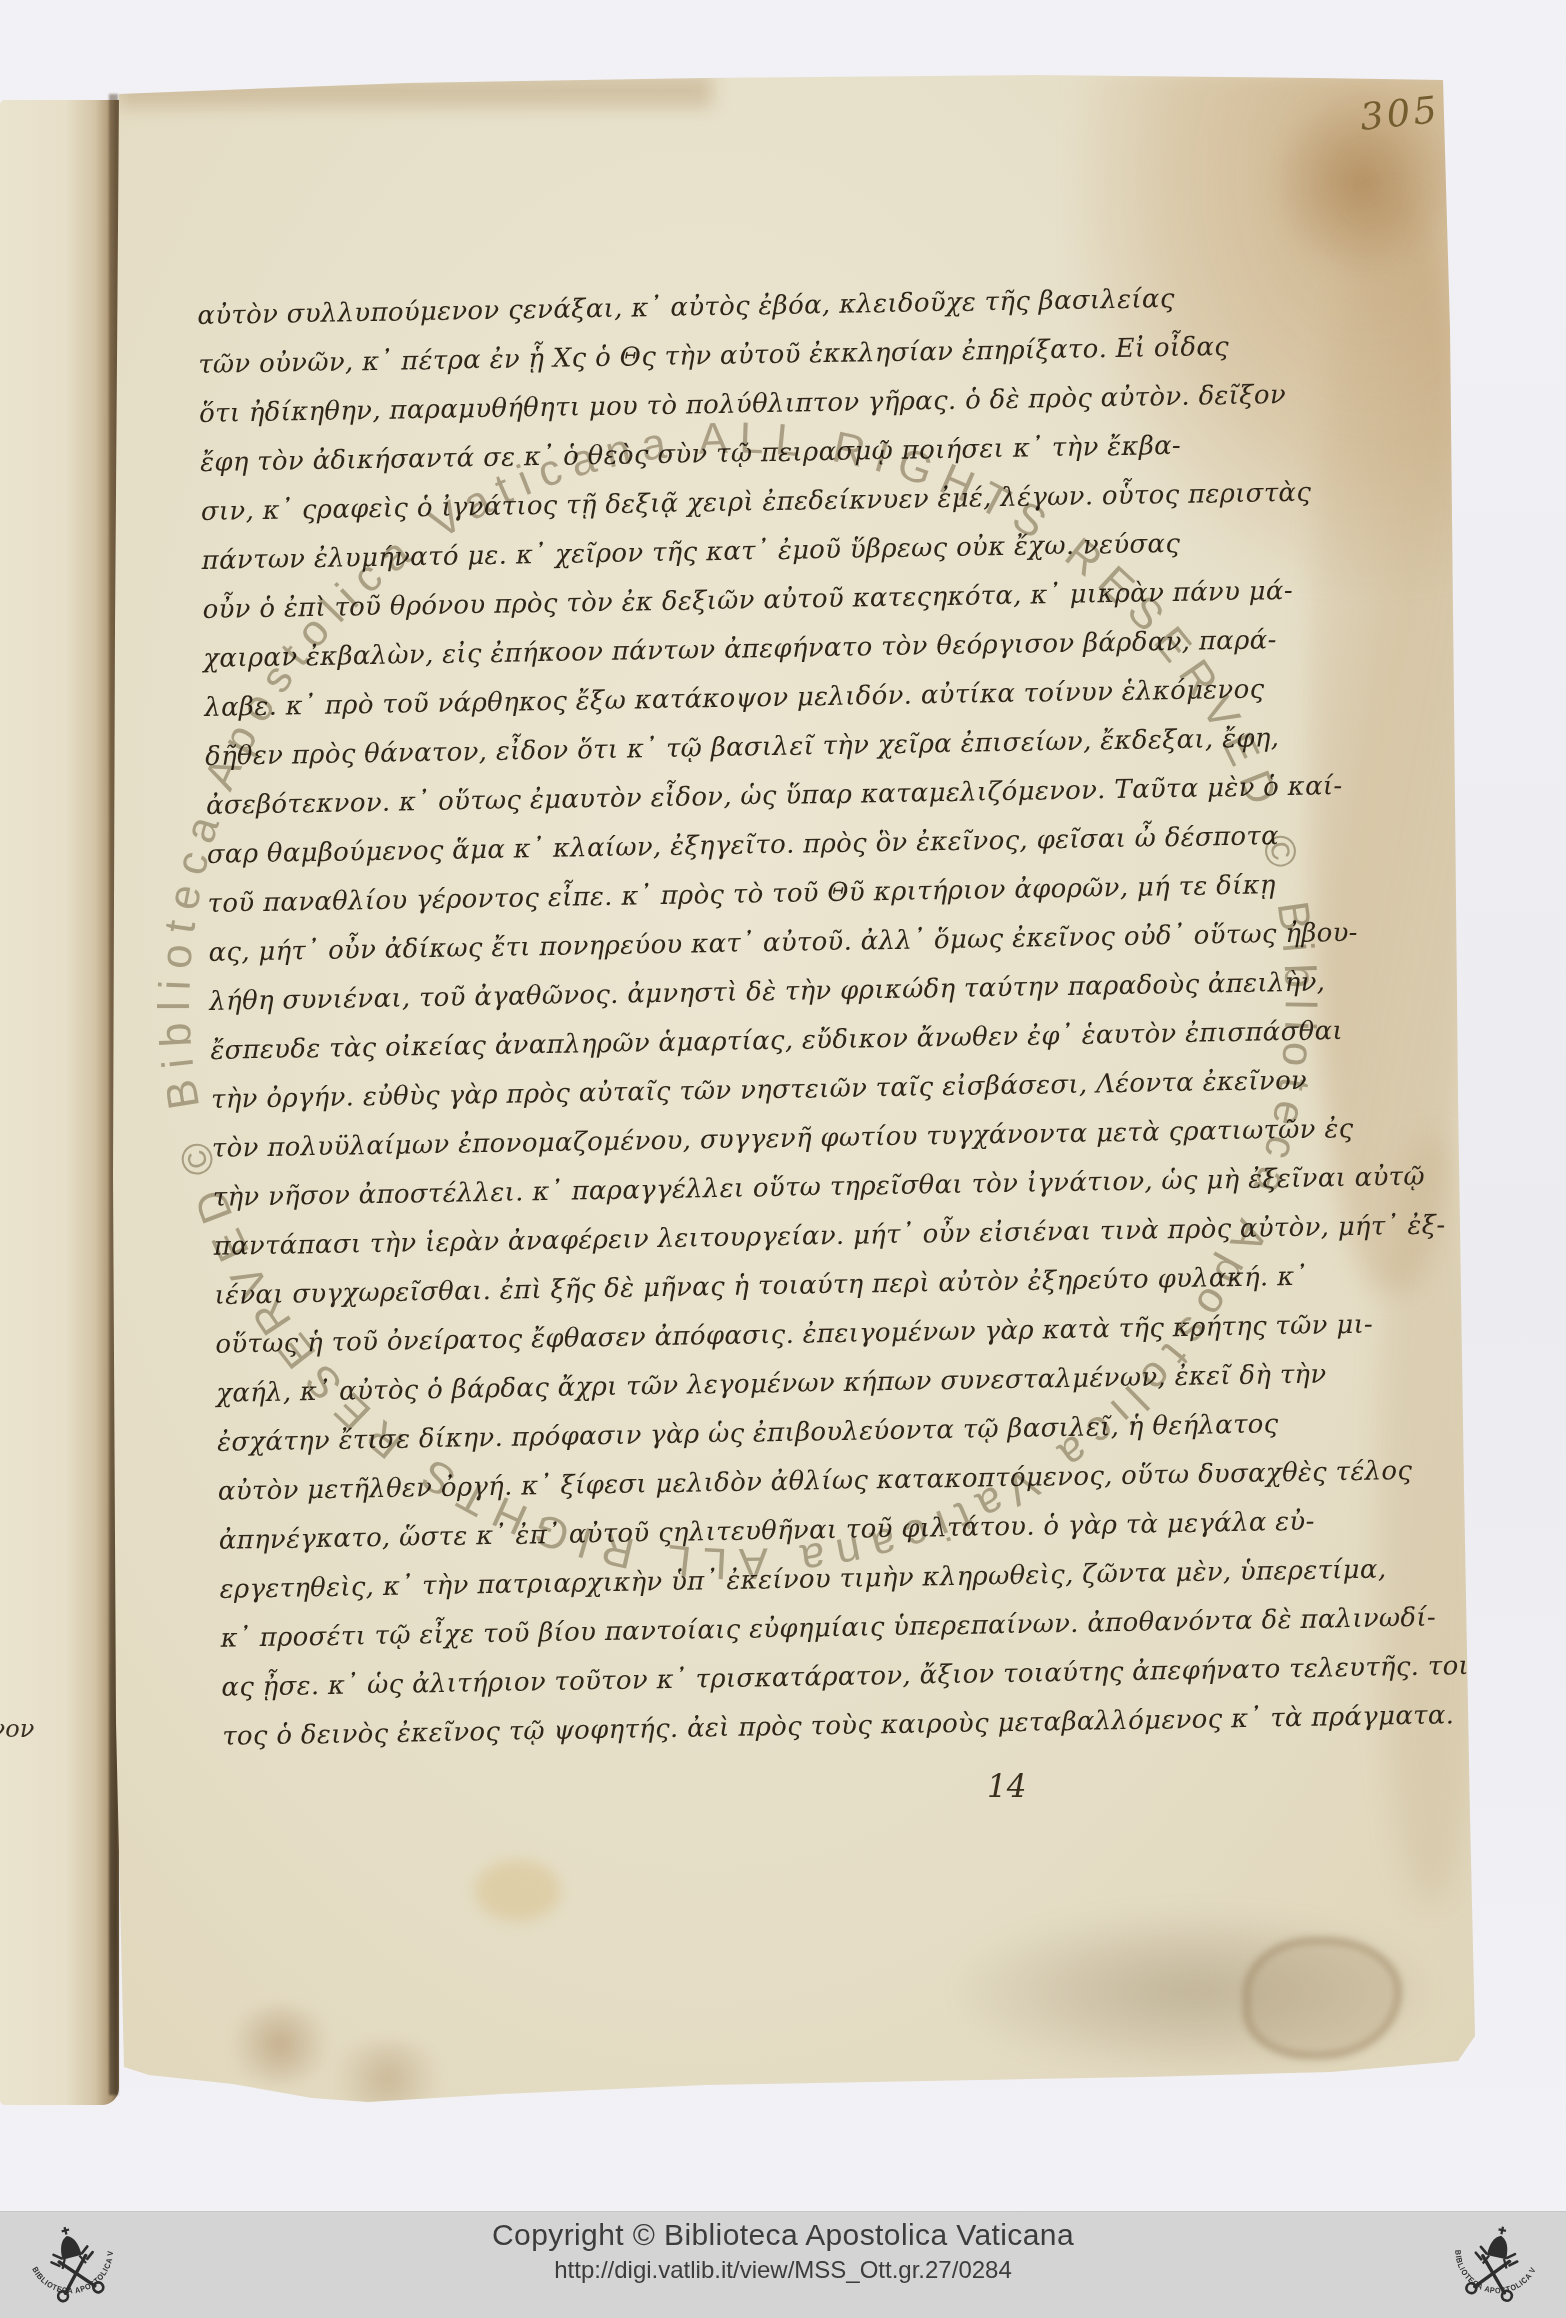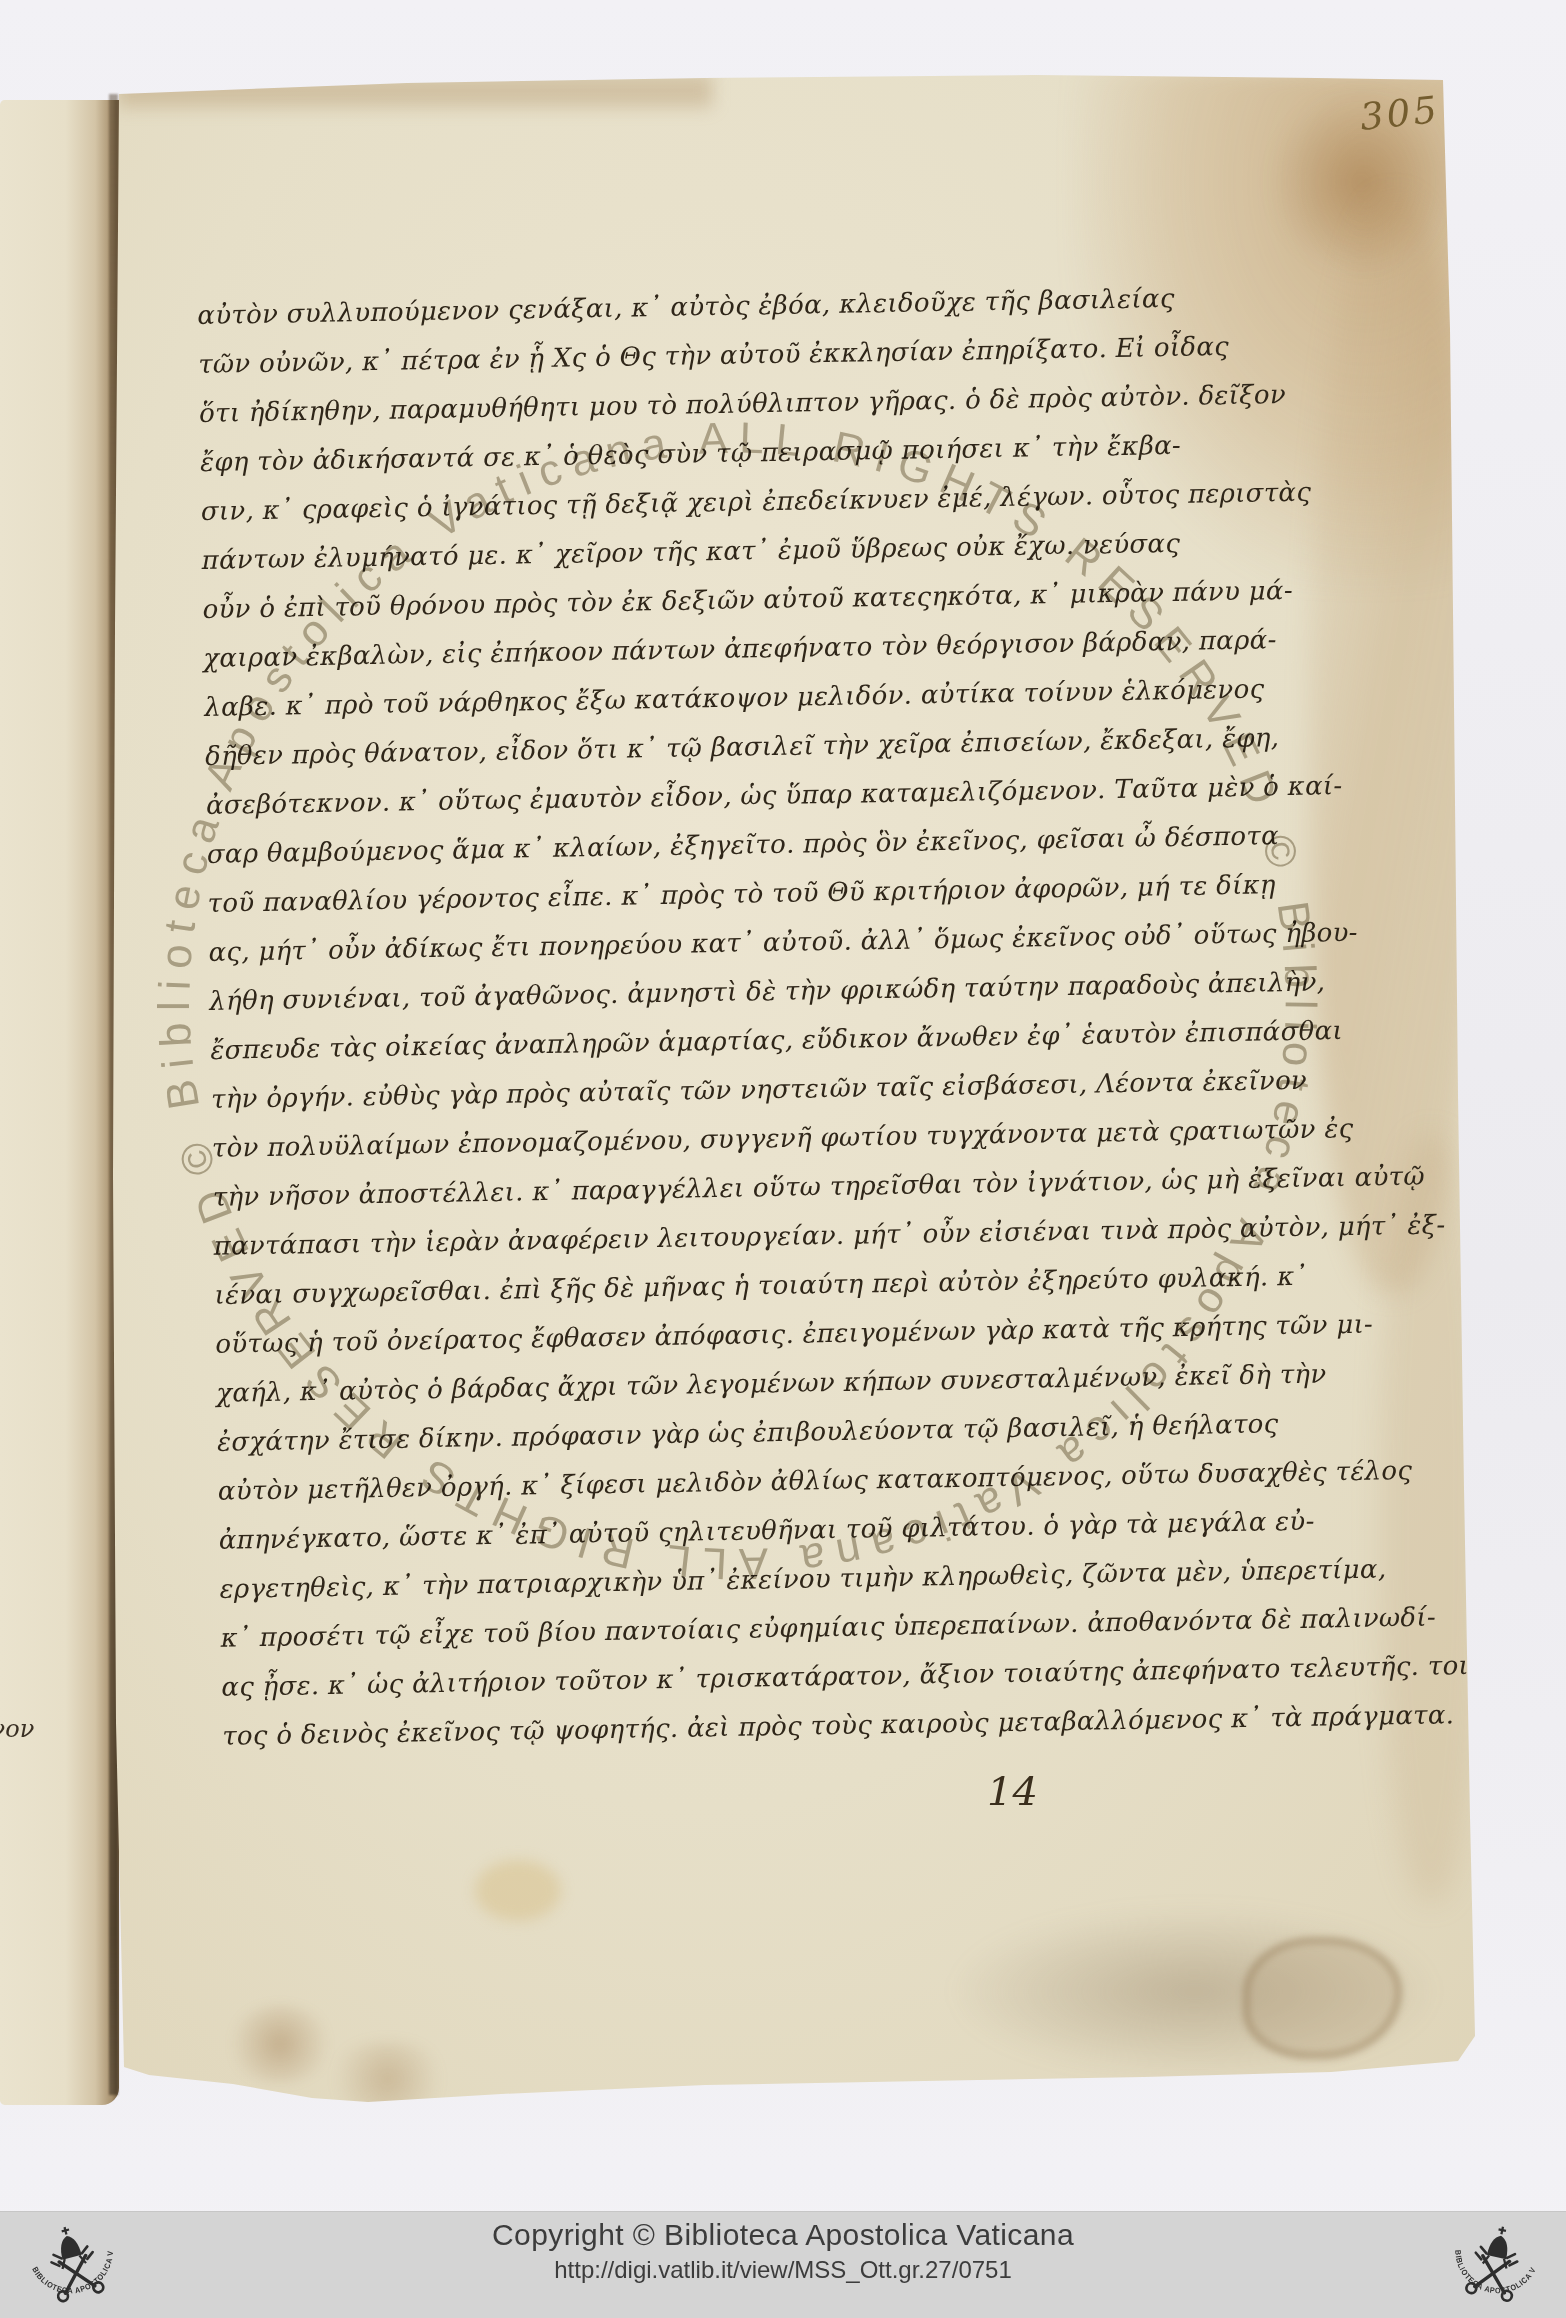--- a/index.html
+++ b/index.html
@@ -73,21 +73,21 @@
     font-size:26px;line-height:49px;color:#2f2619;letter-spacing:0.3px;
   }
   .ms-line{white-space:nowrap;height:49px;}
   #folio-number{
     position:absolute;left:1360px;top:92px;
     font-family:"DejaVu Serif", serif;font-style:italic;font-size:37px;color:#735c2e;
     transform:rotate(-6deg);letter-spacing:3.1px;
   }
   #page-number{
     position:absolute;left:987px;top:1768px;
-    font-family:"DejaVu Serif", serif;font-style:italic;font-size:40px;color:#3a2e1d;
+    font-family:"DejaVu Serif", serif;font-style:italic;font-size:31px;color:#3a2e1d;
   }
   
   #watermark-svg{position:absolute;left:0;top:0;mix-blend-mode:multiply;opacity:.78;}
   #watermark-svg text{
     font-family:"Liberation Sans", sans-serif;font-size:56px;letter-spacing:14px;
     fill:#a79f8c;
   }
   
   #footer-bar{
     position:absolute;left:0;top:2211px;width:1566px;height:108px;
@@ -166,21 +166,21 @@
       <path id="wmring" fill="none" d="M 242 1278 a 700 700 0 1 1 1400 0 a 700 700 0 1 1 -1400 0"></path>
       <text>
         <textPath href="#wmring" textLength="4390" lengthAdjust="spacingAndGlyphs">© Biblioteca Apostolica Vaticana   ALL RIGHTS RESERVED   © Biblioteca Apostolica Vaticana   ALL RIGHTS RESERVED   </textPath>
       </text>
     </g>
   </svg>
 </div>
 
 <div id="footer-bar">
   <div id="footer-copyright">Copyright © Biblioteca Apostolica Vaticana</div>
-  <div id="footer-url">http://digi.vatlib.it/view/MSS_Ott.gr.27/0751</div>
+  <div id="footer-url">http://digi.vatlib.it/view/MSS_Ott.gr.27/0284</div>
 </div>
 
 <svg class="seal" id="seal-left" viewBox="-70 -70 140 140">
   <path id="sealA" fill="none" d="M -55 -14 A 56 56 0 0 0 55 -14"></path>
   <text><textPath href="#sealA" textLength="200" lengthAdjust="spacingAndGlyphs">BIBLIOTECA APOSTOLICA VATICANA</textPath></text>
   <g stroke="#2e2e2e" fill="none" stroke-width="4.5" stroke-linecap="round">
     <path d="M -20 28 L 18 -14"></path>
       <path d="M 20 28 L -18 -14"></path>
     <circle cx="-24" cy="31" r="6.5" stroke-width="3.5"></circle>
       <circle cx="24" cy="31" r="6.5" stroke-width="3.5"></circle>

